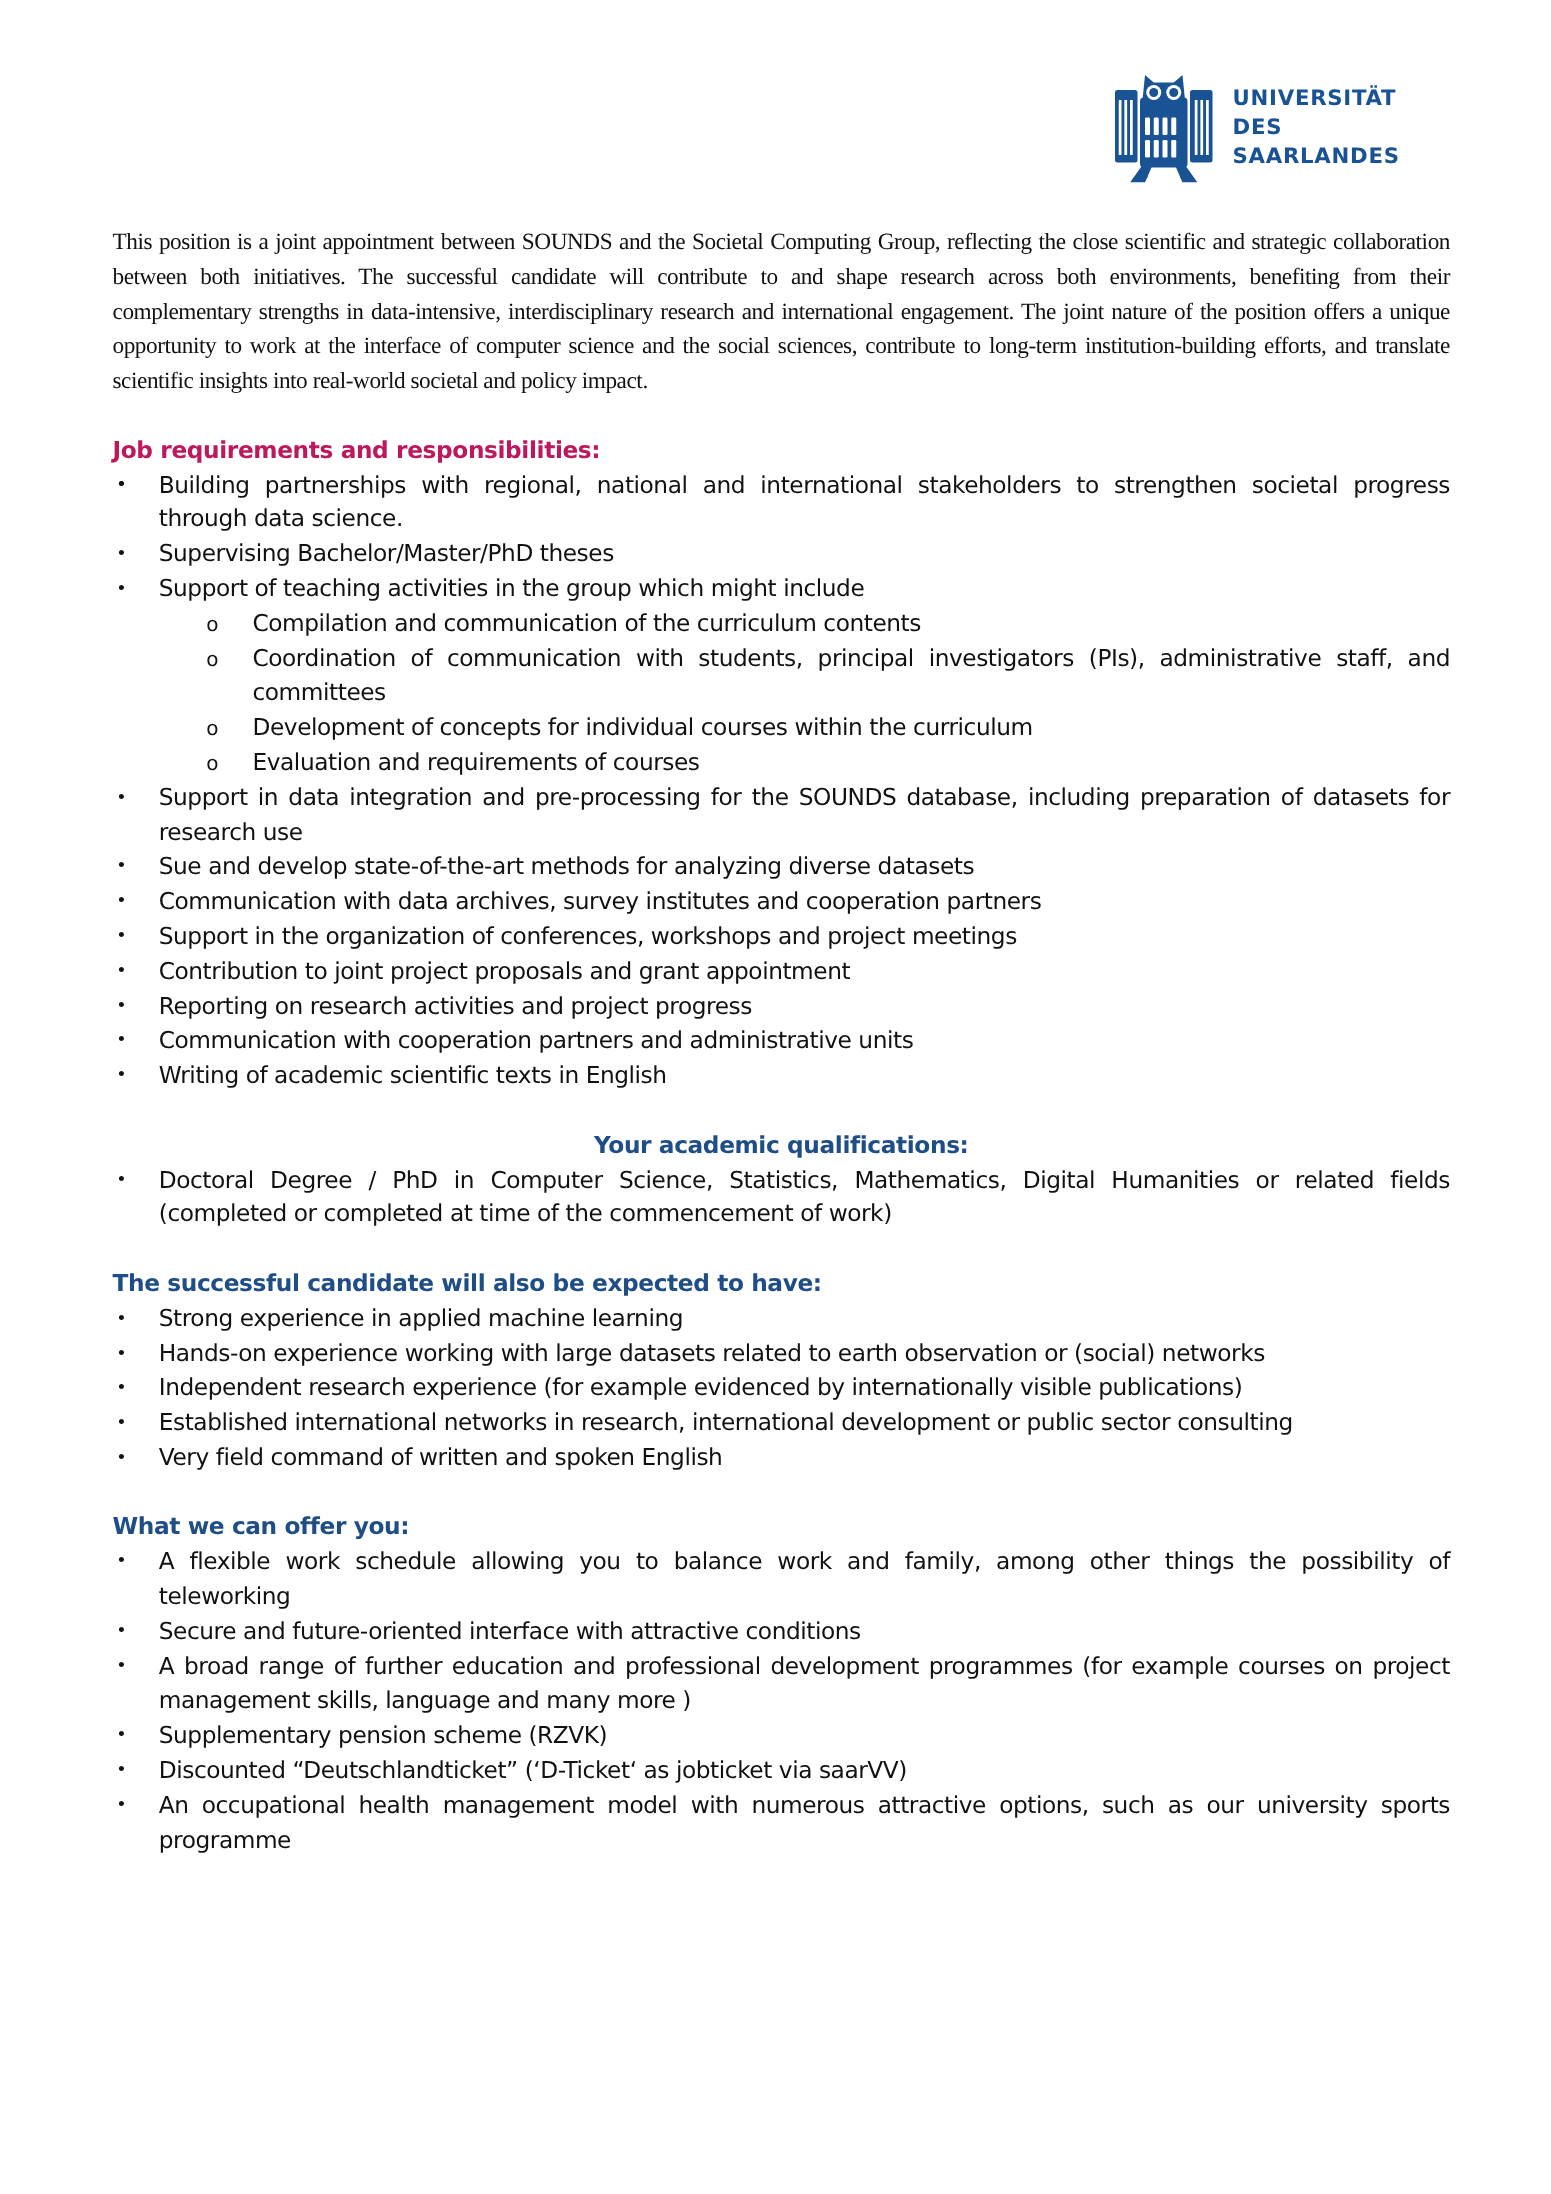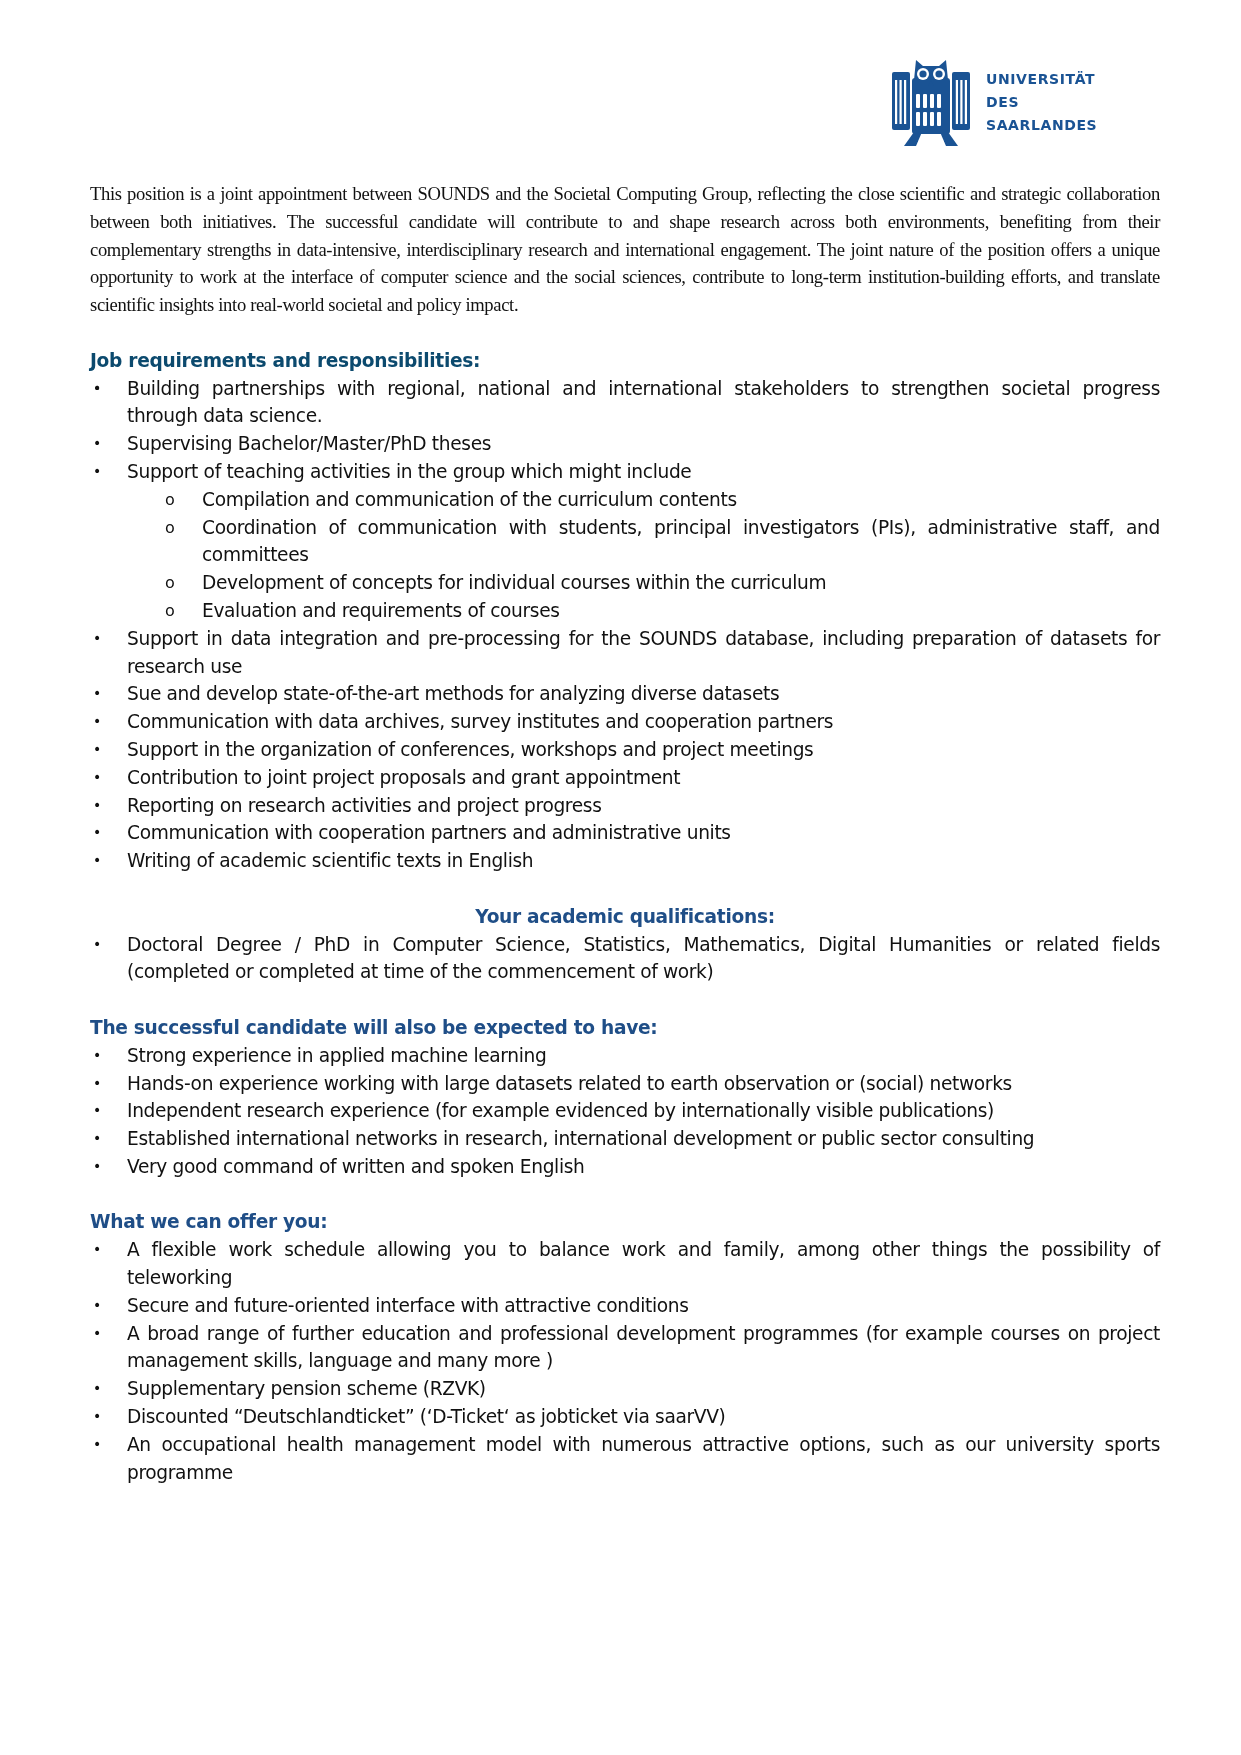--- a/index.html
+++ b/index.html
@@ -20,21 +20,21 @@
       left: 890px;
       top: 58px;
       display: flex;
       align-items: center;
     }
     .logo svg { display: block; }
     .logo-text {
       margin-left: 14px;
       font-family: "DejaVu Sans", sans-serif;
       font-weight: bold;
-      font-size: 14px;
+      font-size: 17px;
       line-height: 23px;
       letter-spacing: 0.6px;
       color: #1a5394;
     }
     .logo-text div { white-space: nowrap; }
 
     .content {
       position: absolute;
       left: 90px;
       top: 180px;
@@ -142,21 +142,21 @@
   <div class="logo-text" style="color: rgb(26, 83, 148);">
     <div>UNIVERSITÄT</div>
     <div>DES</div>
     <div>SAARLANDES</div>
   </div>
 </div>
 
 <div class="content">
   <p class="intro">This position is a joint appointment between SOUNDS and the Societal Computing Group, reflecting the close scientific and strategic collaboration between both initiatives. The successful candidate will contribute to and shape research across both environments, benefiting from their complementary strengths in data-intensive, interdisciplinary research and international engagement. The joint nature of the position offers a unique opportunity to work at the interface of computer science and the social sciences, contribute to long-term institution-building efforts, and translate scientific insights into real-world societal and policy impact.</p>
 
-  <h2 style="color: #0c4a6e;">Job requirements and responsibilities:</h2>
+  <h2 style="color: #be185d;">Job requirements and responsibilities:</h2>
   <ul class="bullets">
     <li><span class="bullet">•</span></li>
     <li><span class="bullet">•</span><span>Building partnerships with regional, national and international stakeholders to strengthen societal progress through data science.</span></li>
     <li><span class="bullet">•</span><span>Supervising Bachelor/Master/PhD theses</span></li>
     <li><span class="bullet">•</span><span>Support of teaching activities in the group which might include</span></li>
   </ul>
   <ul class="sub">
     <li><span class="bullet">o</span><span>Compilation and communication of the curriculum contents</span></li>
     <li><span class="bullet">o</span><span>Coordination of communication with students, principal investigators (PIs), administrative staff, and committees</span></li>
     <li><span class="bullet">o</span><span>Development of concepts for individual courses within the curriculum</span></li>
@@ -177,21 +177,21 @@
   <ul class="bullets">
     <li><span class="bullet">•</span><span>Doctoral Degree / PhD in Computer Science, Statistics, Mathematics, Digital Humanities or related fields (completed or completed at time of the commencement of work)</span></li>
   </ul>
 
   <h2 style="color: rgb(31, 78, 135);">The successful candidate will also be expected to have:</h2>
   <ul class="bullets">
     <li><span class="bullet">•</span><span>Strong experience in applied machine learning</span></li>
     <li><span class="bullet">•</span><span>Hands-on experience working with large datasets related to earth observation or (social) networks</span></li>
     <li><span class="bullet">•</span><span>Independent research experience (for example evidenced by internationally visible publications)</span></li>
     <li><span class="bullet">•</span><span>Established international networks in research, international development or public sector consulting</span></li>
-    <li><span class="bullet">•</span><span>Very good command of written and spoken English</span></li>
+    <li><span class="bullet">•</span><span>Very field command of written and spoken English</span></li>
   </ul>
 
   <h2 style="color: rgb(31, 78, 135);">What we can offer you:</h2>
   <ul class="bullets">
     <li><span class="bullet">•</span><span>A flexible work schedule allowing you to balance work and family, among other things the possibility of teleworking</span></li>
     <li><span class="bullet">•</span><span>Secure and future-oriented interface with attractive conditions</span></li>
     <li><span class="bullet">•</span><span>A broad range of further education and professional development programmes (for example courses on project management skills, language and many more )</span></li>
     <li><span class="bullet">•</span><span>Supplementary pension scheme (RZVK)</span></li>
     <li><span class="bullet">•</span><span>Discounted “Deutschlandticket” (‘D-Ticket‘ as jobticket via saarVV)</span></li>
     <li><span class="bullet">•</span><span>An occupational health management model with numerous attractive options, such as our university sports programme</span></li>

